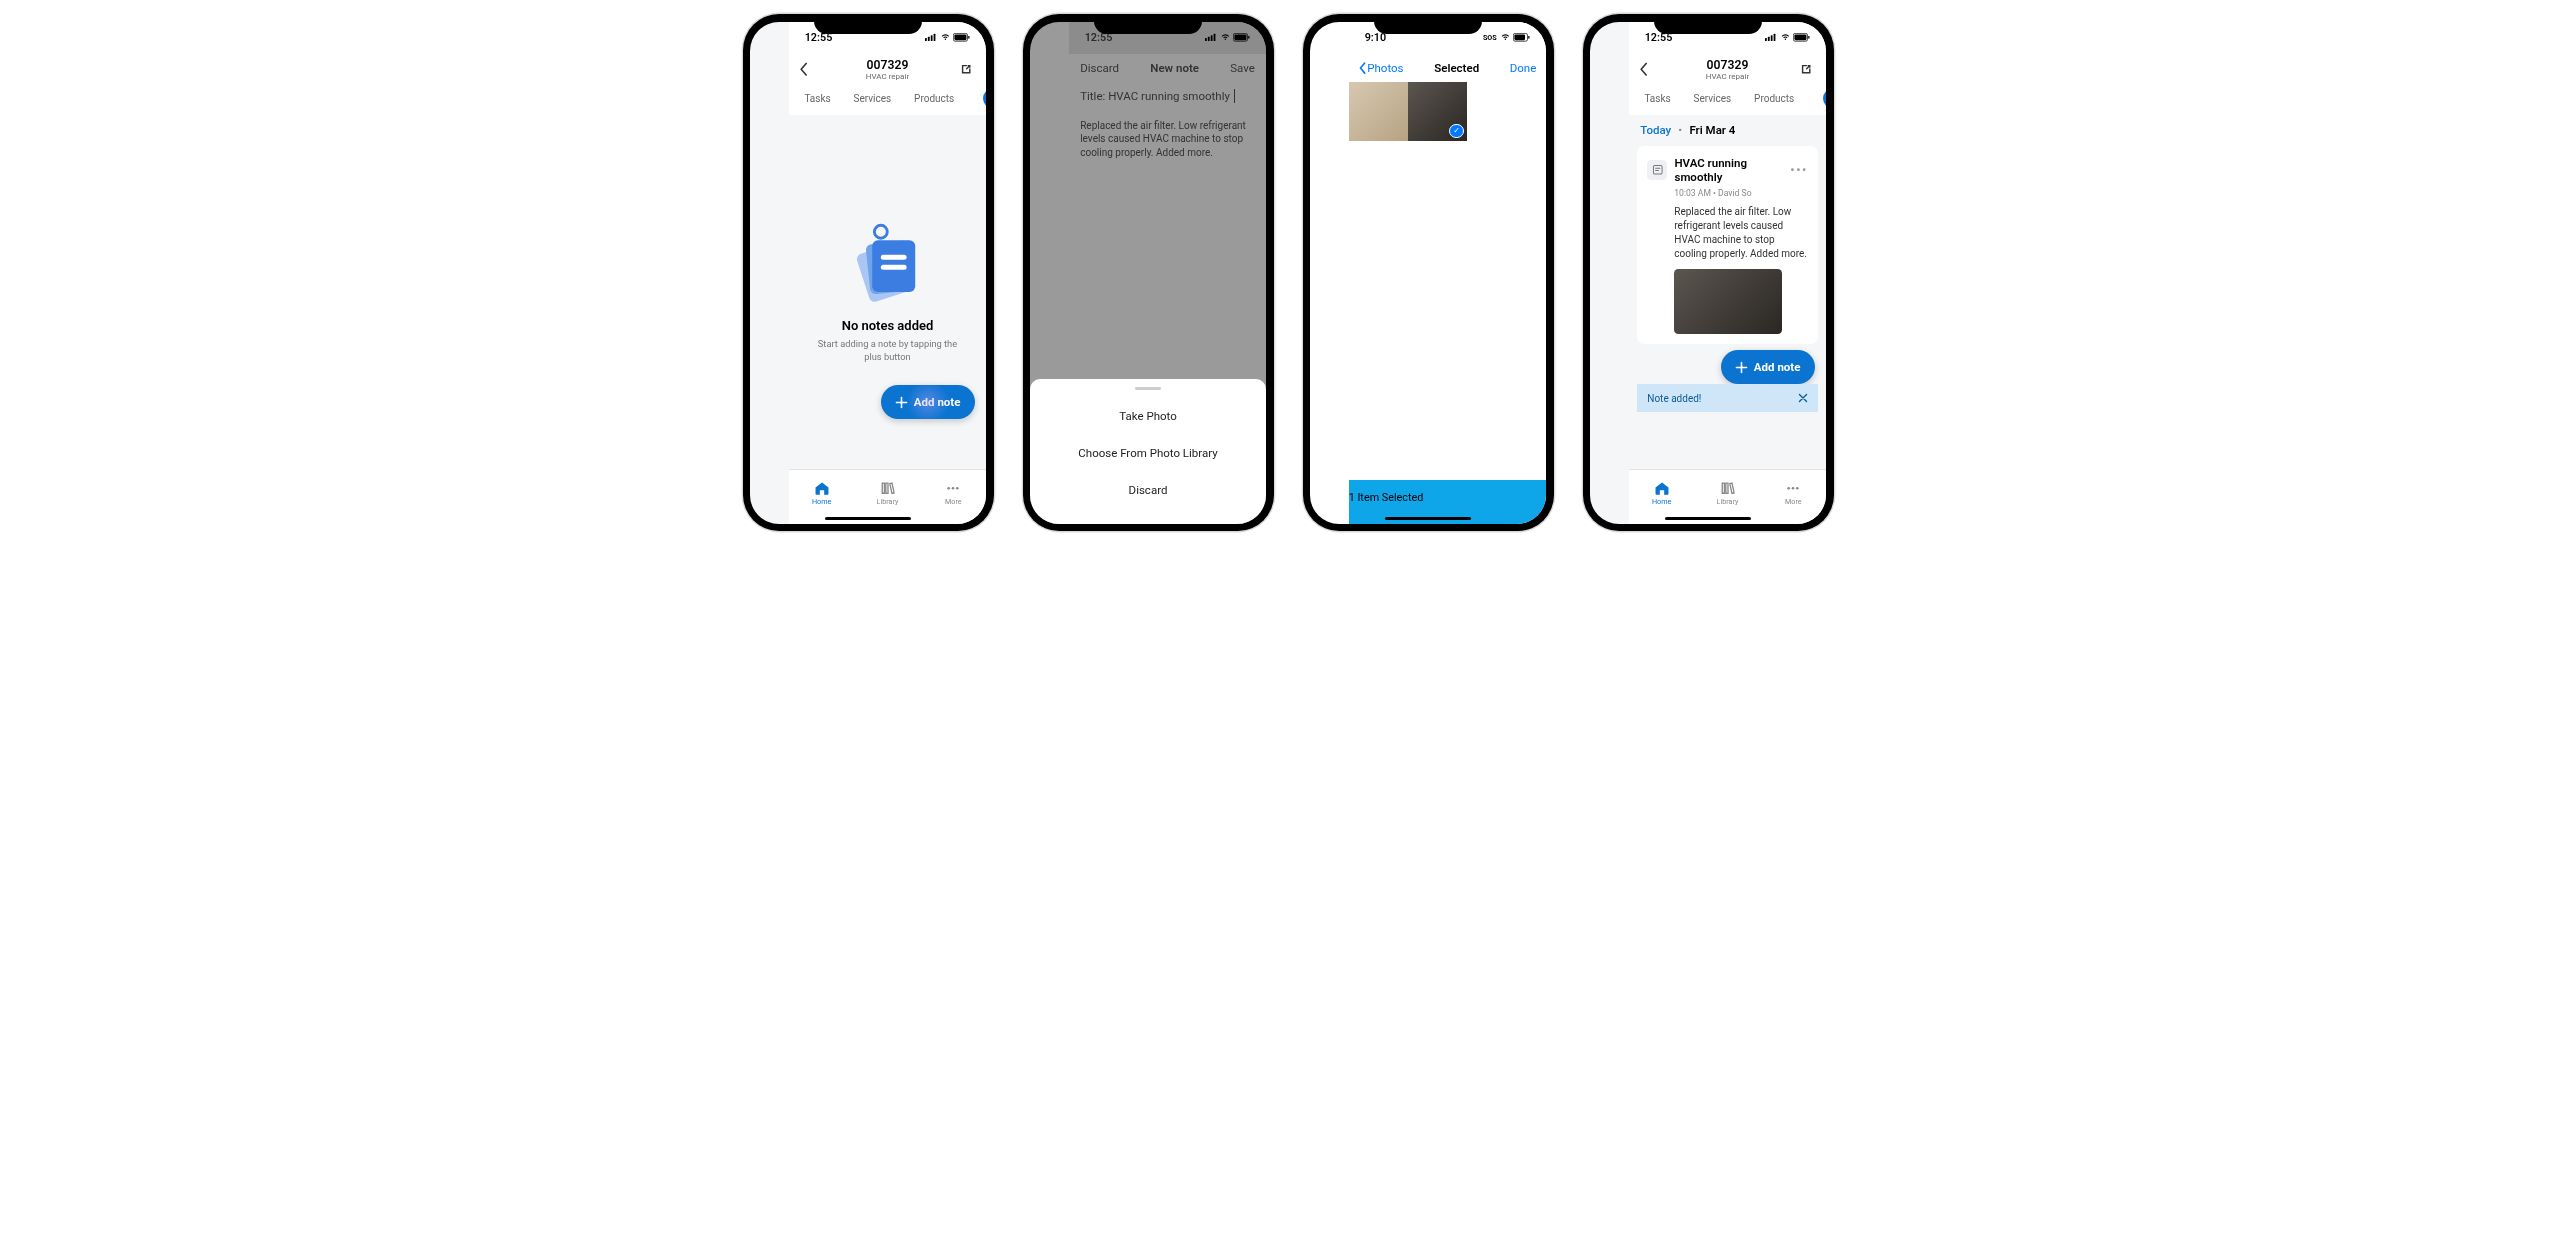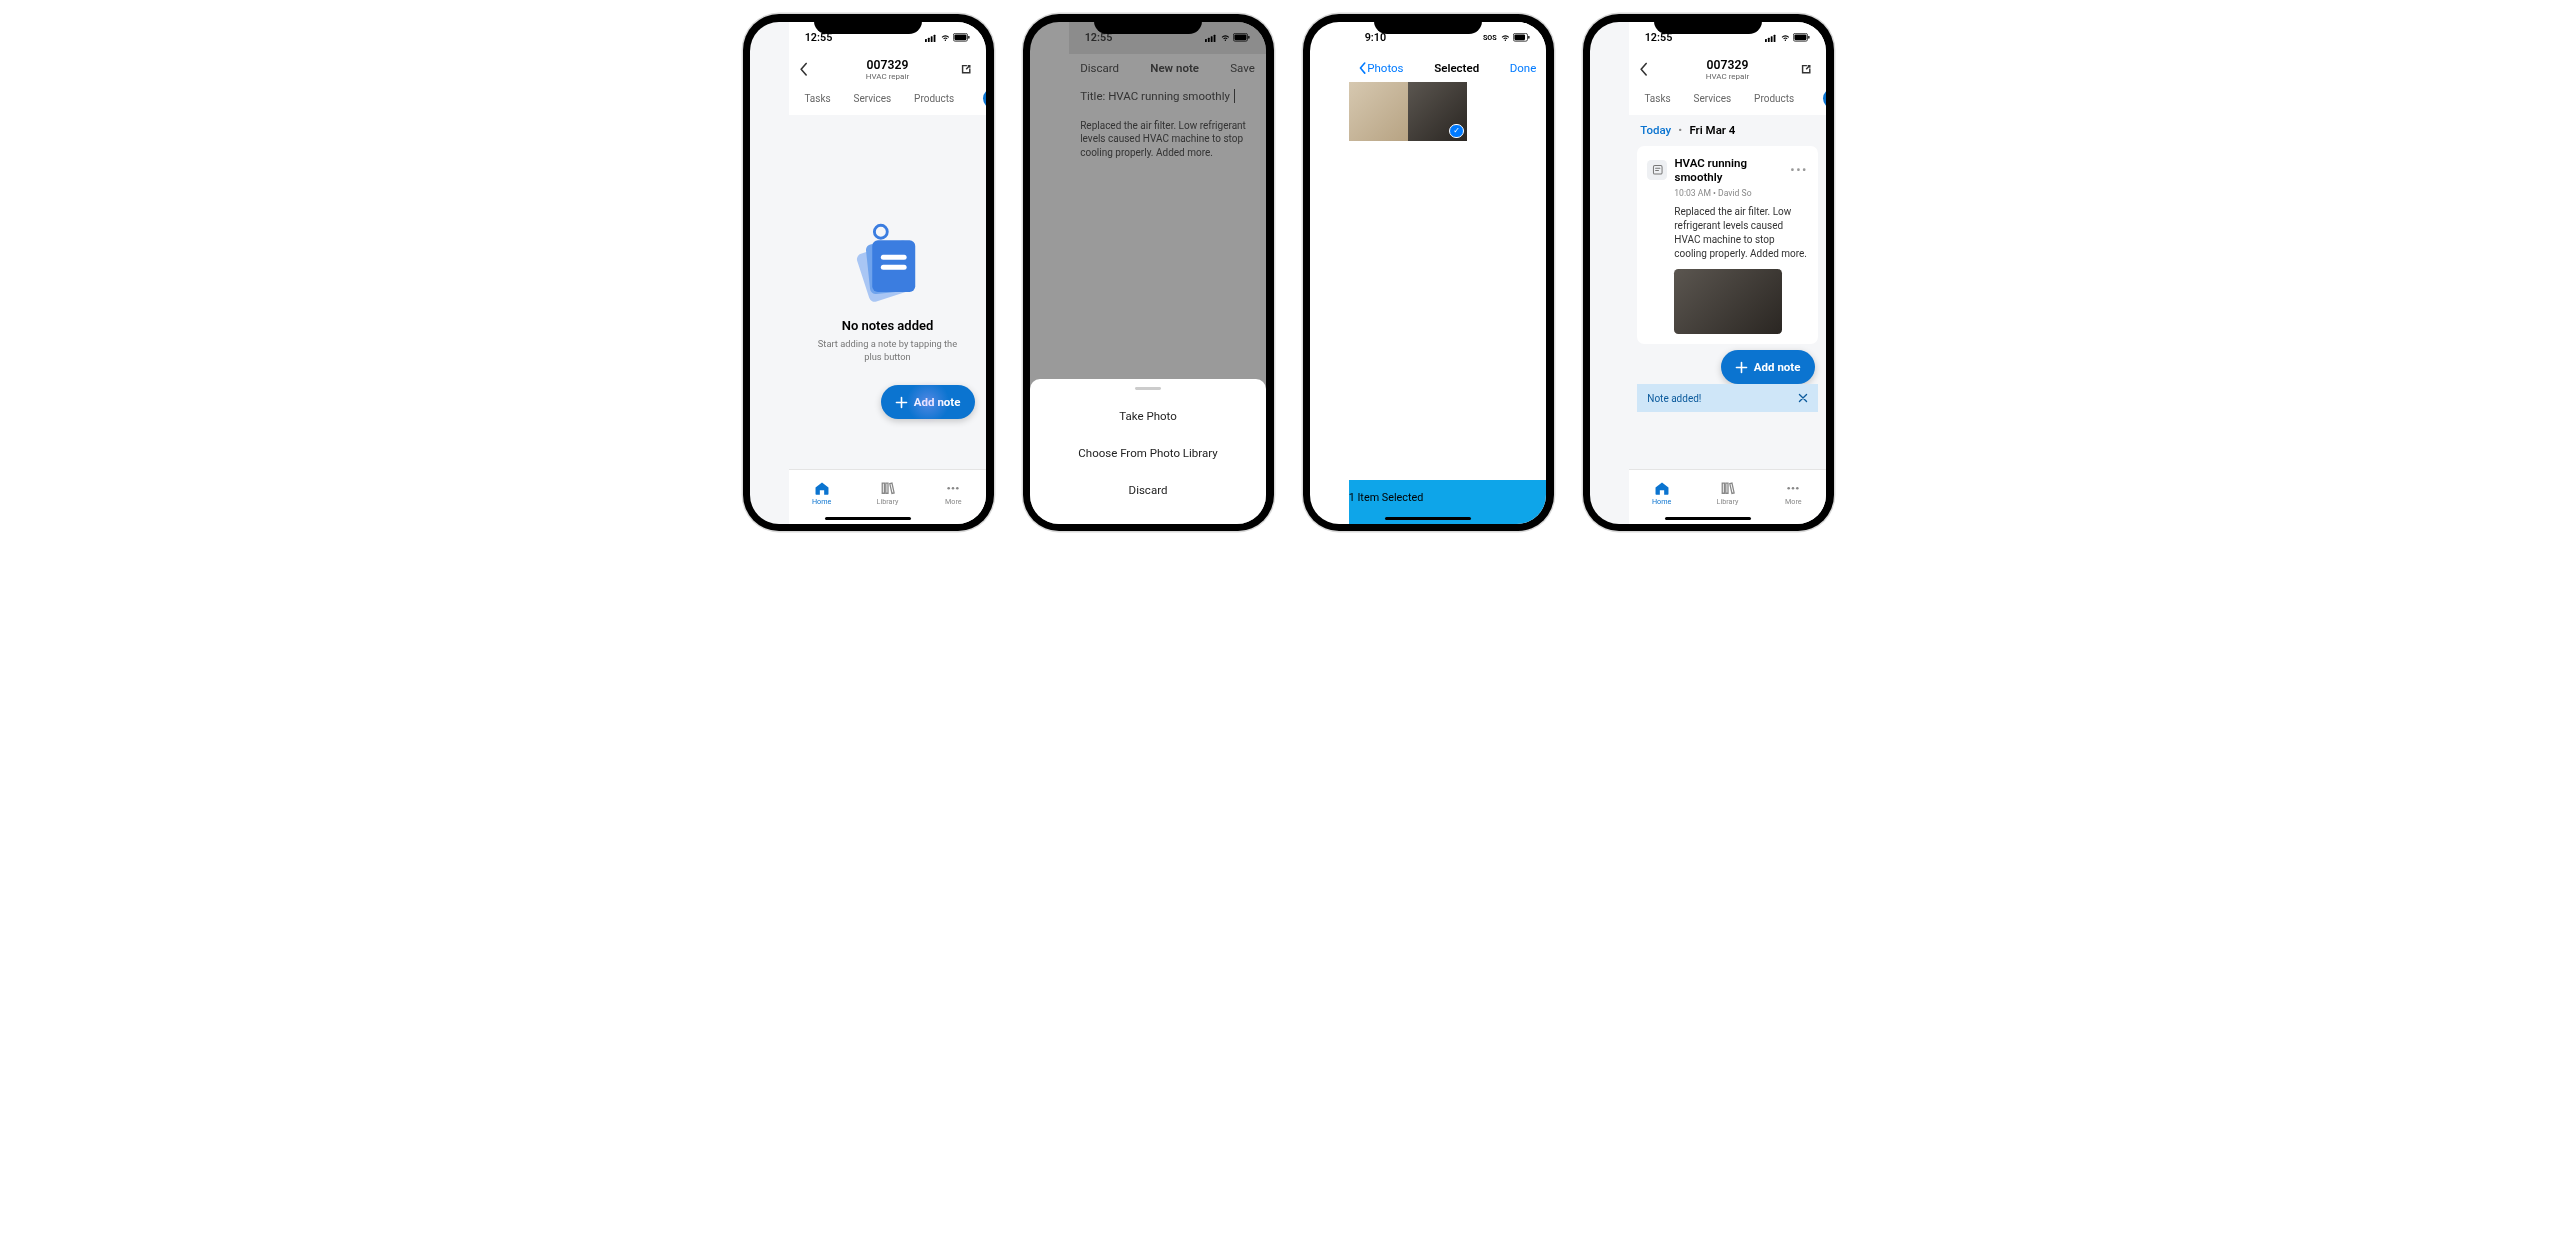--- a/index.html
+++ b/index.html
@@ -3,21 +3,21 @@
 <meta charset="utf-8">
 <style>
   * { box-sizing: border-box; margin: 0; padding: 0; font-family: -apple-system, BlinkMacSystemFont, "Segoe UI", Roboto, sans-serif; }
   body { background: #fff; padding: 14.4px; display: flex; gap: 29px; justify-content: center; align-items: flex-start; }
   .phone { width: 251px; height: 517px; background: #000; border-radius: 36px; padding: 7.2px; position: relative; box-shadow: 0 0 0 1.4px #d8d8d8; }
   .screen { width: 100%; height: 100%; background: #f5f6f8; border-radius: 29px; overflow: hidden; position: relative; display: flex; flex-direction: column; padding-left: 39px; }
   .notch { position: absolute; top: 0; left: 50%; transform: translateX(-50%); width: 108px; height: 20px; background: #000; border-radius: 0 0 13px 13px; z-index: 10; }
   .status-bar { height: 32px; display: flex; justify-content: space-between; align-items: center; padding: 0 16px; font-size: 10.8px; font-weight: 600; background: #fff; }
   .status-bar.dimmed { background: #8c8c8c; color: #2a2a2a; }
   .status-bar.white { background: #fff; }
-  .status-right { display: flex; gap: 2.9px; align-items: flex-end; font-size: 9.3px; }
+  .status-right { display: flex; gap: 2.9px; align-items: flex-start; font-size: 9.3px; }
   .header { background: #fff; display: flex; align-items: center; padding: 4.3px 10px 2.9px; }
   .back-btn { width: 17px; font-size: 16px; color: #333; }
   .header-center { flex: 1; text-align: center; }
   .header-title { font-size: 12.2px; font-weight: 600; }
   .header-sub { font-size: 8px; color: #666; }
   .ext-icon { width: 17px; text-align: right; }
   .tabs { display: flex; padding: 4.3px 5.7px 5.7px; gap: 2.9px; background: #fff; }
   .tab { padding: 5px 10px; border-radius: 13px; font-size: 10px; color: #666; }
   .tab.active { background: #0b74d0; color: #fff; font-weight: 500; margin-left: 16px; }
   .content { flex: 1; display: flex; flex-direction: column; background: #f5f6f8; overflow: hidden; position: relative; }

